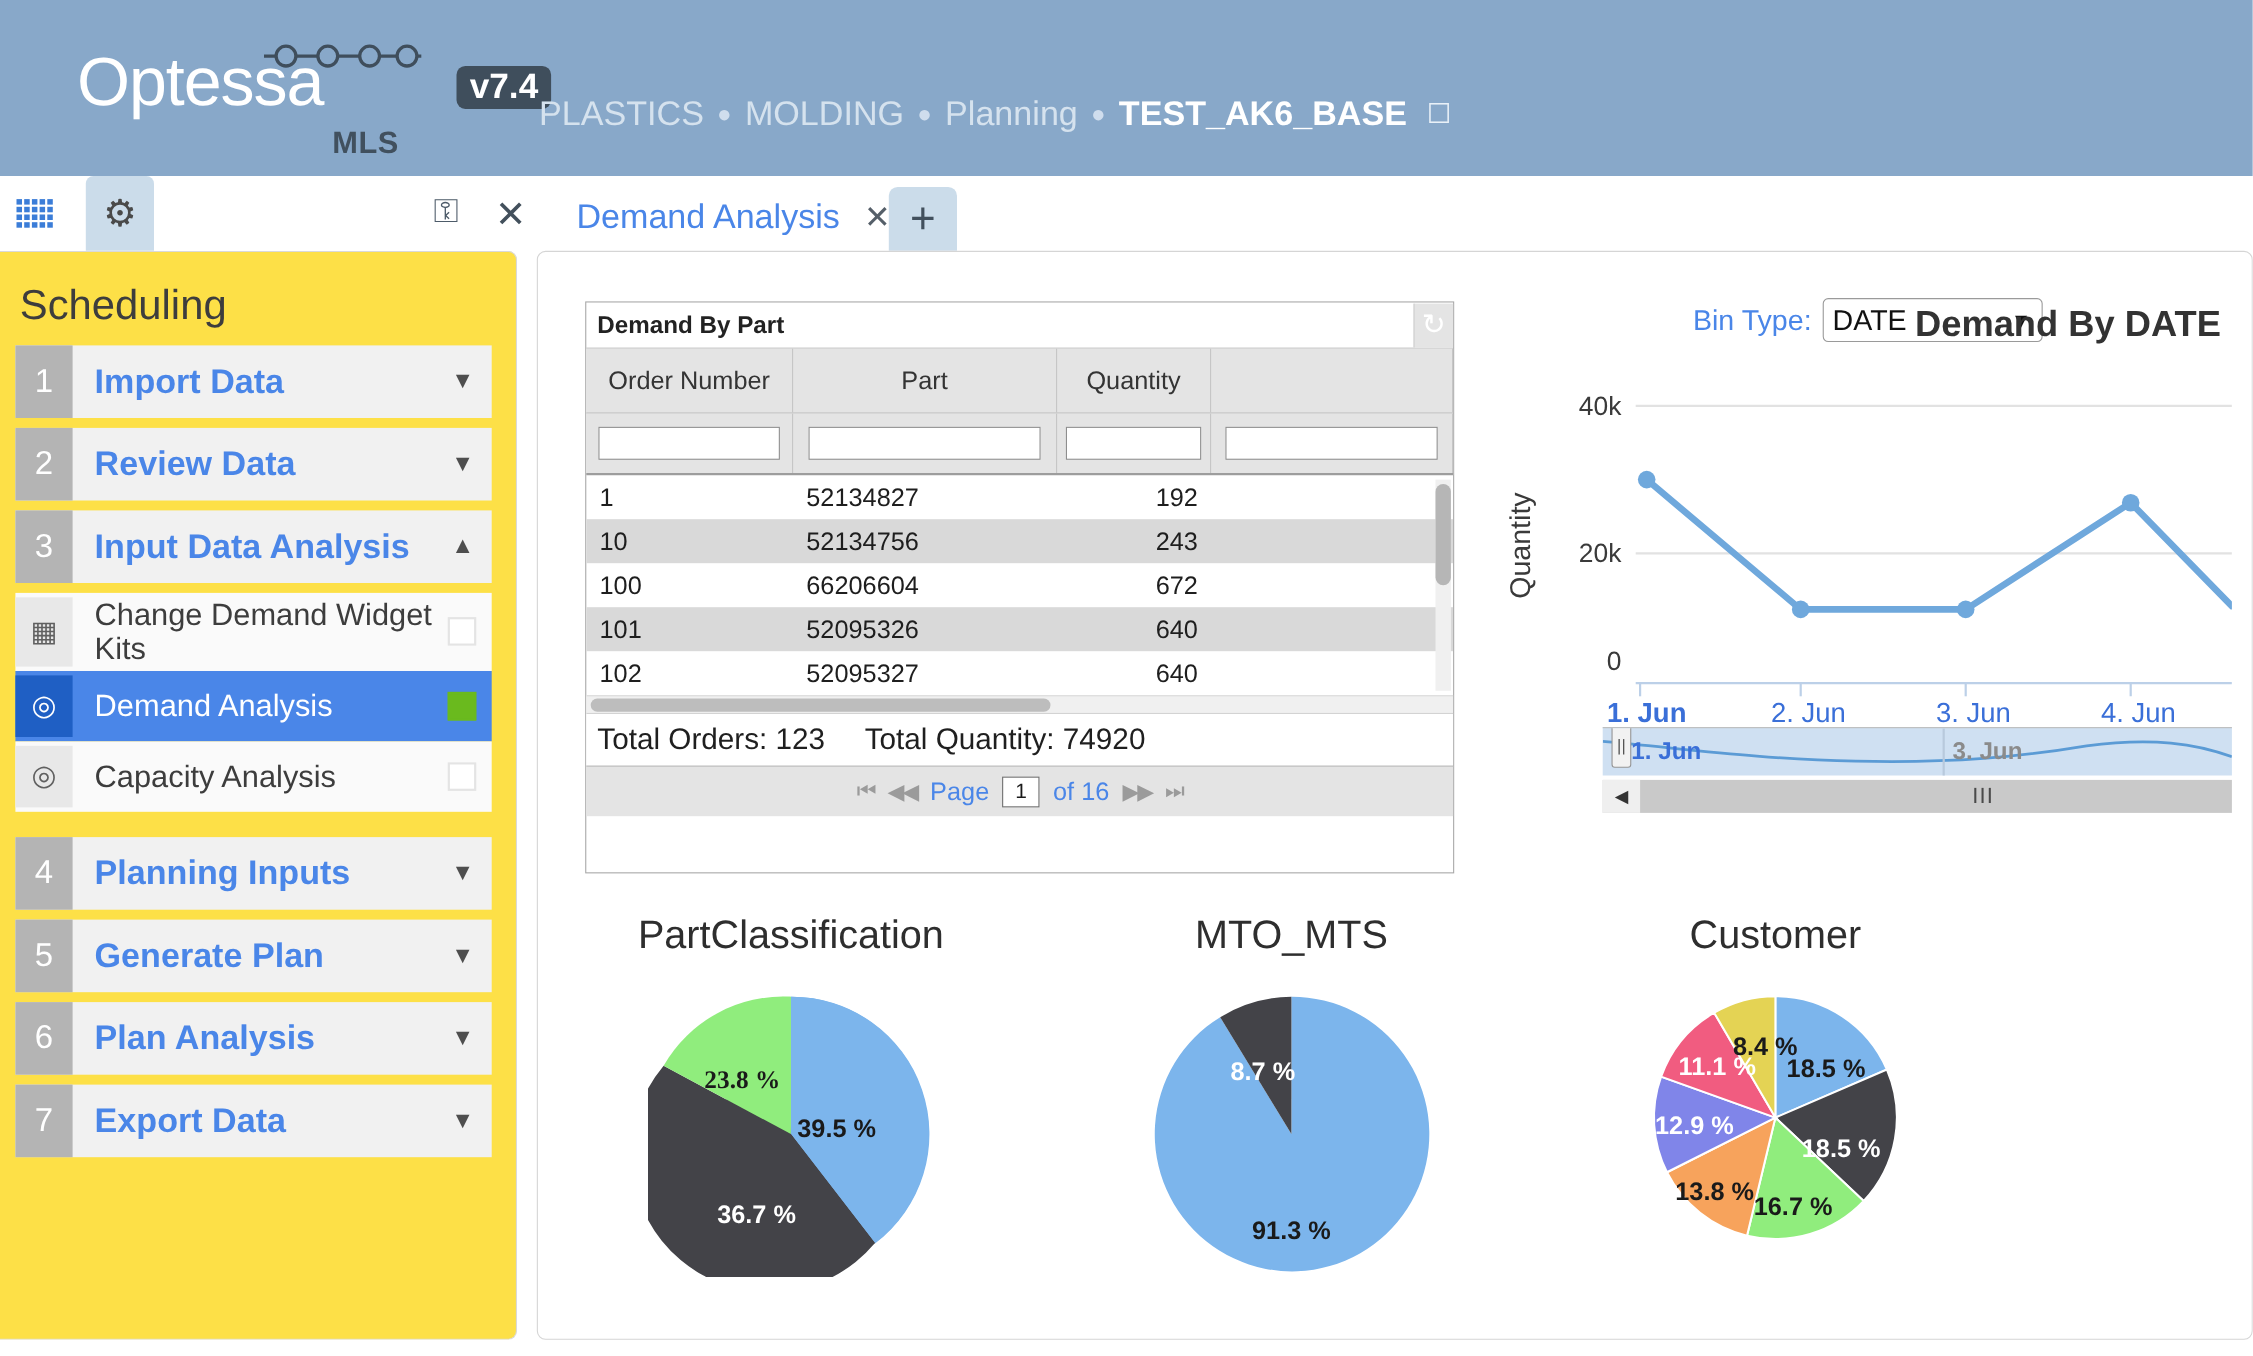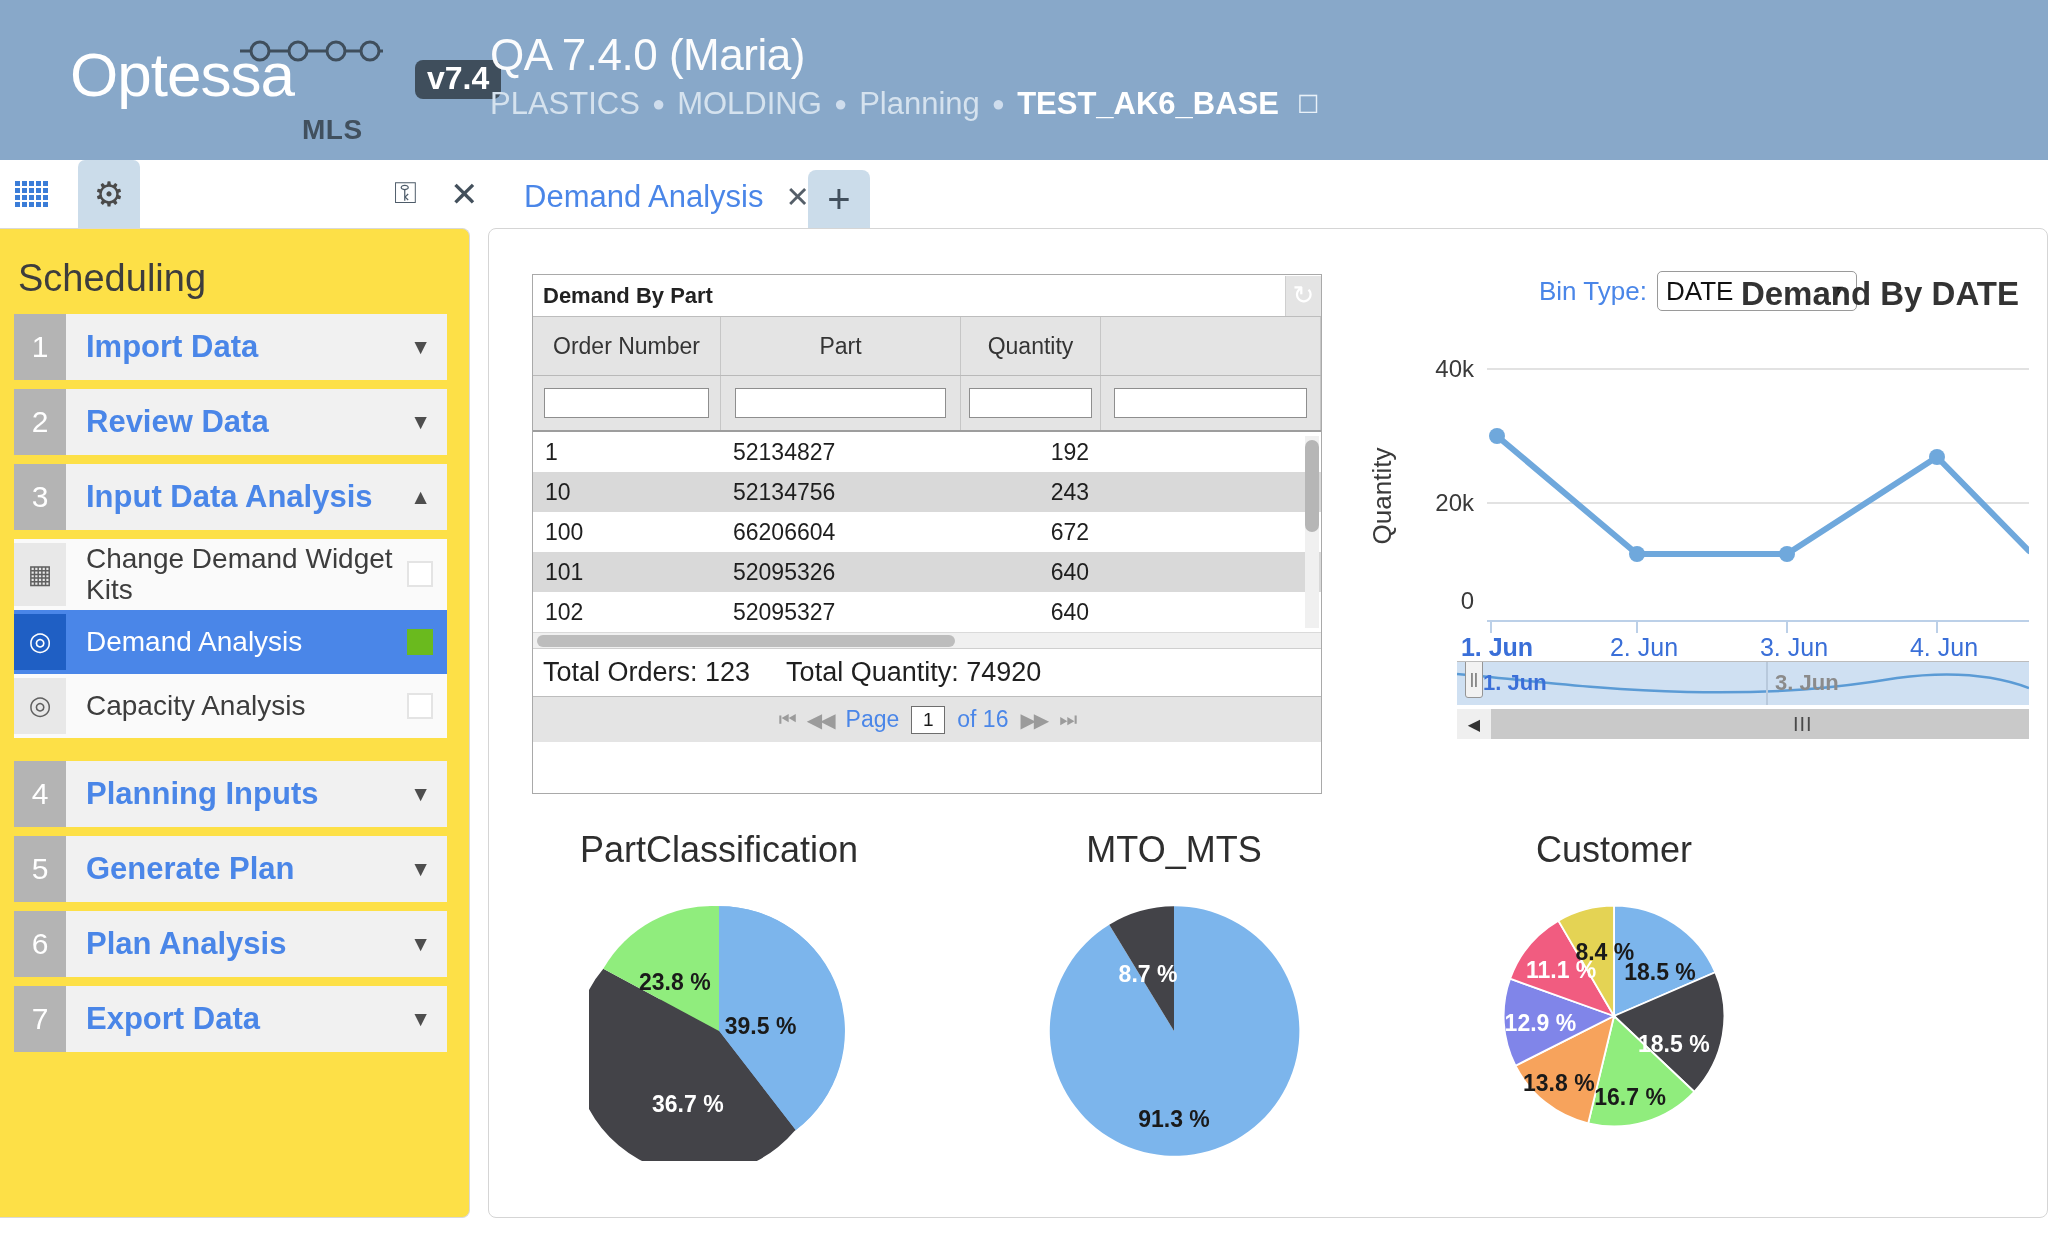--- a/index.html
+++ b/index.html
@@ -247,21 +247,20 @@
       <circle cx="22" cy="13" r="9" fill="#88a8c9" stroke="#3f4e5c" stroke-width="3"></circle>
       <circle cx="60" cy="13" r="9" fill="#88a8c9" stroke="#3f4e5c" stroke-width="3"></circle>
       <circle cx="98" cy="13" r="9" fill="#88a8c9" stroke="#3f4e5c" stroke-width="3"></circle>
       <circle cx="132" cy="13" r="9" fill="#88a8c9" stroke="#3f4e5c" stroke-width="3"></circle>
     </svg>
     <div class="logo-word">Optessa</div>
     <div class="logo-badge">v7.4</div>
     <div class="logo-sub">MLS</div>
   </div>
 
-  <div class="hdr-title">QA 7.4.0 (Maria)</div>
 
   <div class="hdr-breadcrumb">
     <span class="bc-seg">PLASTICS</span>
     <span class="bc-dot">●</span>
     <span class="bc-seg">MOLDING</span>
     <span class="bc-dot">●</span>
     <span class="bc-seg">Planning</span>
     <span class="bc-dot">●</span>
     <span class="bc-seg strong">TEST_AK6_BASE</span>
     <span class="bc-edit">☐</span>
@@ -533,21 +532,21 @@
         <path d="M50,50 L46.4,2.1 A48,48 0 0,1 50,2 Z" fill="#90ed7d"></path>
 
         <g>
           <path d="M50,50 L50,2 A48,48 0 0,1 79.4,88.1 Z" fill="#7cb5ec"></path>
           <path d="M50,50 L79.4,88.1 A48,48 0 0,1 5.5,26.1 Z" fill="#434348"></path>
           <path d="M50,50 L5.5,26.1 A48,48 0 0,1 50,2 Z" fill="#90ed7d"></path>
         </g>
       </svg>
       <span class="pie-lbl" style="left:66%;top:48%;color:#1a1a1a;">39.5 %</span>
       <span class="pie-lbl" style="left:38%;top:78%;color:#ffffff;">36.7 %</span>
-      <span class="pie-lbl" style="left:33%;top:31%;color:#1a1a1a;">23.8 %</span>
+      <span class="pie-lbl" style="left:33%;top:31%;color:#1a1a1a;font-family:Liberation Serif, serif;">23.8 %</span>
     </div>
   </div>
 
   <div class="pie-block" style="left:465px; width:440px;">
     <div class="pie-title">MTO_MTS</div>
     <div class="pie-wrap" style="width:260px;height:260px;">
       <svg width="260" height="260" viewBox="0 0 100 100">
 
         <path d="M50,50 L50,2 A48,48 0 1,1 25.1,9.1 Z" fill="#7cb5ec"></path>
 

